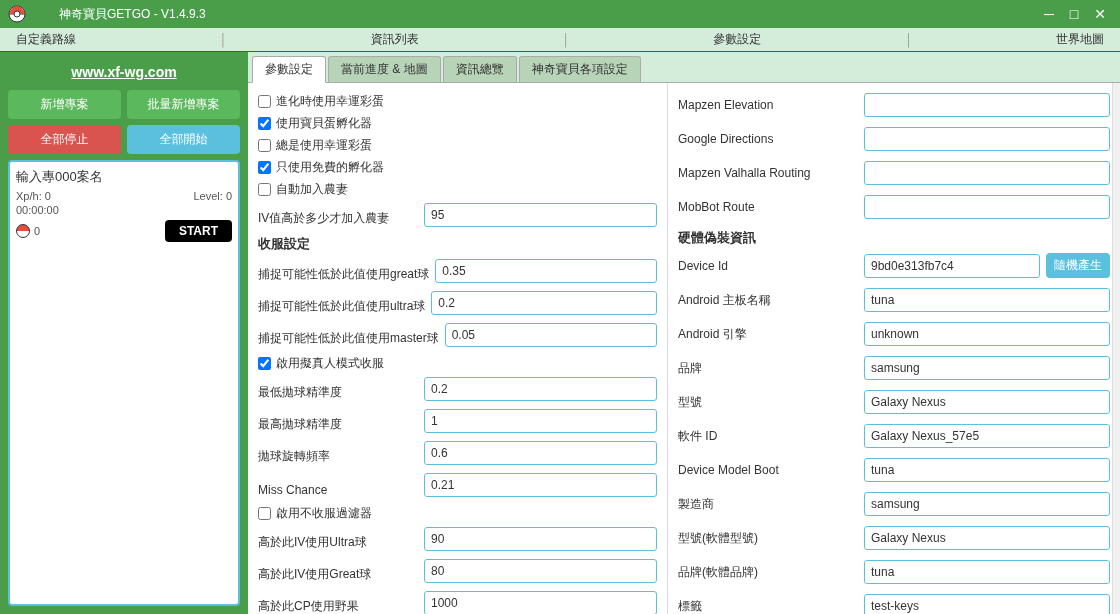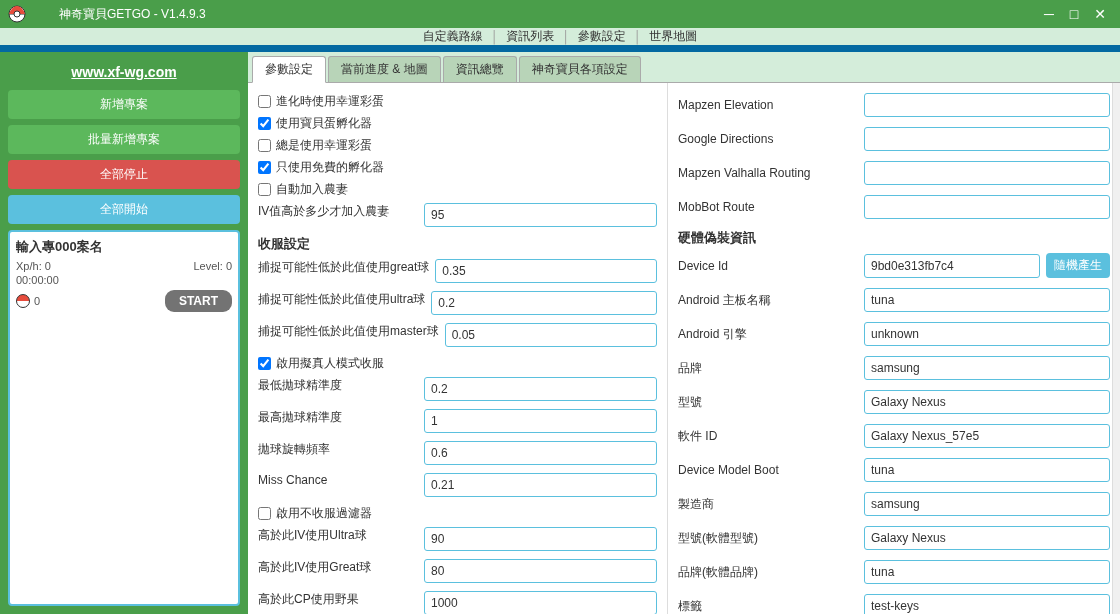--- a/index.html
+++ b/index.html
@@ -17,23 +17,23 @@
     .title-bar-text { flex: 1; font-size: 12px; color: white; margin-left: 27px; }
     .title-bar-controls { display: flex; gap: 4px; }
     .title-bar-controls span { cursor: pointer; font-size: 14px; padding: 0 6px; }
 
     
     .menu-bar {
       background: #d4edda;
       height: 24px;
       display: flex;
       align-items: center;
-      justify-content: center;
+      justify-content: space-between;
       padding: 0 8px;
-      border-bottom: 7px solid #0369a1;
+      border-bottom: 1px solid #0369a1;
       font-size: 12px;
     }
     .menu-bar-item { padding: 0 8px; cursor: pointer; color: #333; }
     .menu-bar-sep { color: #999; }
 
     
     .main-layout { display: flex; height: calc(614px - 52px); }
 
     
     .left-panel {
@@ -46,21 +46,21 @@
       flex-shrink: 0;
     }
     .site-url {
       text-align: center;
       color: white;
       font-size: 14px;
       font-weight: bold;
       padding: 4px 0;
       text-decoration: underline;
     }
-    .btn-row { display: flex; gap: 6px; flex-direction: column; }
+    .btn-row { display: flex; gap: 6px; }
     .btn-green {
       flex: 1;
       background: #5cb85c;
       color: white;
       border: none;
       border-radius: 4px;
       padding: 6px 4px;
       cursor: pointer;
       font-size: 12px;
       font-family: inherit;
@@ -89,31 +89,31 @@
     }
 
     
     .profile-box {
       background: white;
       border: 2px solid #5bc0de;
       border-radius: 4px;
       padding: 6px;
       flex: 1;
     }
-    .profile-name { color: #333; font-size: 13px; font-weight: bold; margin-bottom: 4px; }
+    .profile-name { color: #333; font-size: 13px; font-weight: normal; margin-bottom: 4px; }
     .profile-stats { display: flex; justify-content: space-between; color: #555; font-size: 11px; margin-bottom: 2px; }
     .profile-time { color: #555; font-size: 11px; margin-bottom: 4px; }
     .profile-bottom { display: flex; align-items: center; justify-content: space-between; }
     .profile-count { font-size: 11px; color: #555; display: flex; align-items: center; gap: 4px; }
     .pokeball-icon { width: 14px; height: 14px; border-radius: 50%; background: linear-gradient(to bottom, #e74c3c 50%, white 50%); border: 1px solid #333; display: inline-block; }
     .start-btn {
-      background: #737373;
+      background: #000000;
       color: white;
       border: none;
-      border-radius: 9px;
+      border-radius: 4px;
       padding: 4px 14px;
       cursor: pointer;
       font-size: 12px;
       font-weight: bold;
       font-family: inherit;
     }
 
     
     .right-panel { flex: 1; display: flex; flex-direction: column; overflow: hidden; }
 
@@ -171,21 +171,21 @@
     .section-label {
       font-size: 13px;
       font-weight: bold;
       color: #333;
       margin: 8px 0 6px 0;
     }
 
     
     .form-row {
       display: flex;
-      align-items: flex-start;
+      align-items: flex-end;
       margin-bottom: 8px;
       gap: 6px;
     }
     .form-label {
       min-width: 160px;
       color: #333;
       font-size: 12px;
     }
     .form-input {
       flex: 1;

